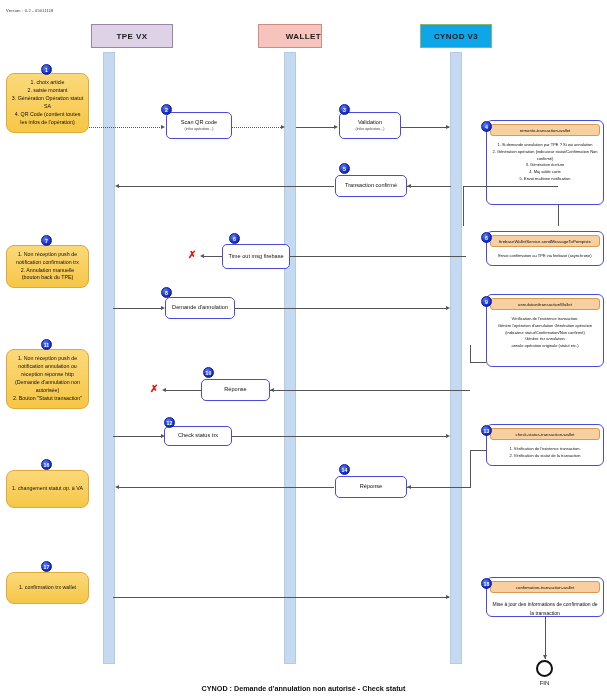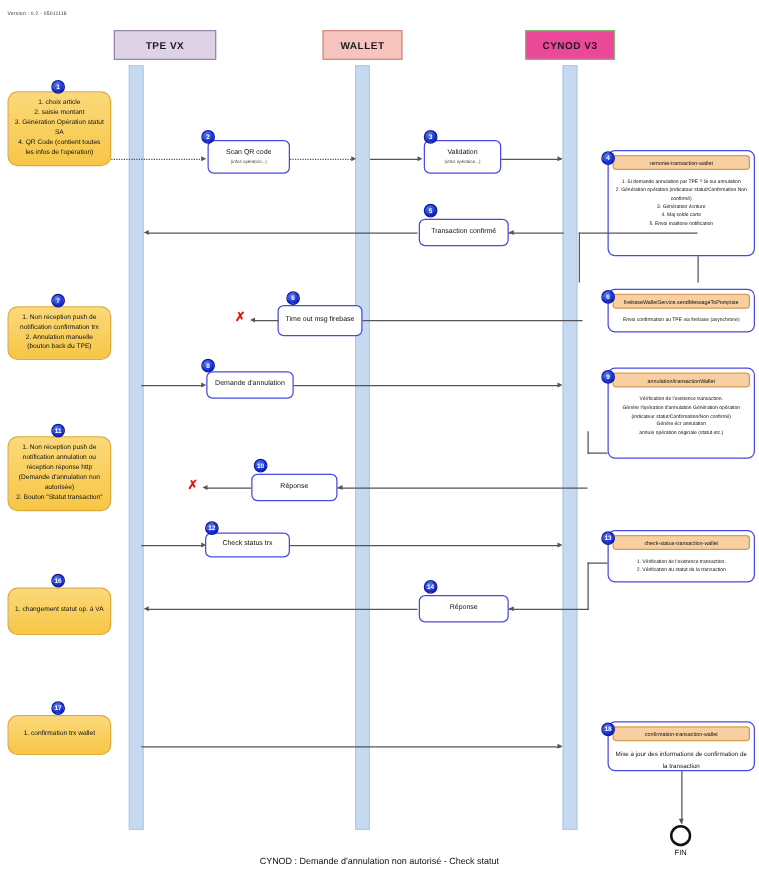--- a/index.html
+++ b/index.html
@@ -6,22 +6,22 @@
   body{width:607px;height:699px;position:relative;font-family:"Liberation Sans",sans-serif;overflow:hidden;}
   .canvas{position:absolute;left:0;top:0;width:607px;height:699px;}
   .abs{position:absolute;box-sizing:border-box;}
 
   .version{left:6px;top:8px;font-size:4px;color:#333;letter-spacing:.2px;}
 
   
   .ll-head{height:24px;border:1px solid #8a7d94;display:flex;align-items:center;justify-content:center;
            font-size:8px;font-weight:bold;color:#1a1a1a;letter-spacing:.4px;}
   .ll-head.tpe{background:#ded2e6;border-color:#9b86ab;}
-  .ll-head.wallet{background:#f6c4bd;border-color:#d38a80;}
-  .ll-head.cynod{background:#ec4899;border-color:#86b874;}
+  .ll-head.wallet{background:#f6c4bd;border-color:#d38a80;justify-content:flex-end;}
+  .ll-head.cynod{background:#0ea5e9;border-color:#86b874;}
   .ll-bar{width:12px;background:#c5d9f1;border:1px solid #b4cbe8;}
 
   
   .msg{border:1px solid #4a4ae0;border-radius:5px;background:#ffffff;
        display:flex;flex-direction:column;align-items:center;justify-content:center;
        font-size:5.6px;color:#111;text-align:center;line-height:1.35;padding:2px 3px;}
   .msg .sub{font-size:3.6px;color:#444;margin-top:1px;}
 
   
   .note-y{background:linear-gradient(180deg,#fbd97a 0%,#f6c646 100%);
@@ -50,21 +50,21 @@
   .ahead.r{border-left:4.5px solid #555;}
   .ahead.l{border-right:4.5px solid #555;}
   .ahead.d{border-left:2.6px solid transparent;border-right:2.6px solid transparent;
            border-top:4.5px solid #555;border-bottom:0;height:0;width:0;}
 
   .xmark{font-size:10px;font-weight:bold;color:#e8140f;font-family:"Liberation Sans",sans-serif;line-height:1;}
 
   .endcircle{width:17px;height:17px;border:2px solid #111;border-radius:50%;background:#fff;}
   .endlabel{font-size:6px;color:#111;text-align:center;}
 
-  .title{font-size:7.2px;font-weight:normal;color:#111;text-align:center;width:100%;}
+  .title{font-size:7.2px;font-weight:bold;color:#111;text-align:center;width:100%;}
 </style>
 </head>
 <body>
 
 <div class="canvas">
 
   <div class="abs version">Version : 0.2 - 05011118</div>
 
   <div class="abs ll-head tpe" style="left:68px;top:24px;width:82px;margin-left:23px;">
     <span>TPE VX</span>

